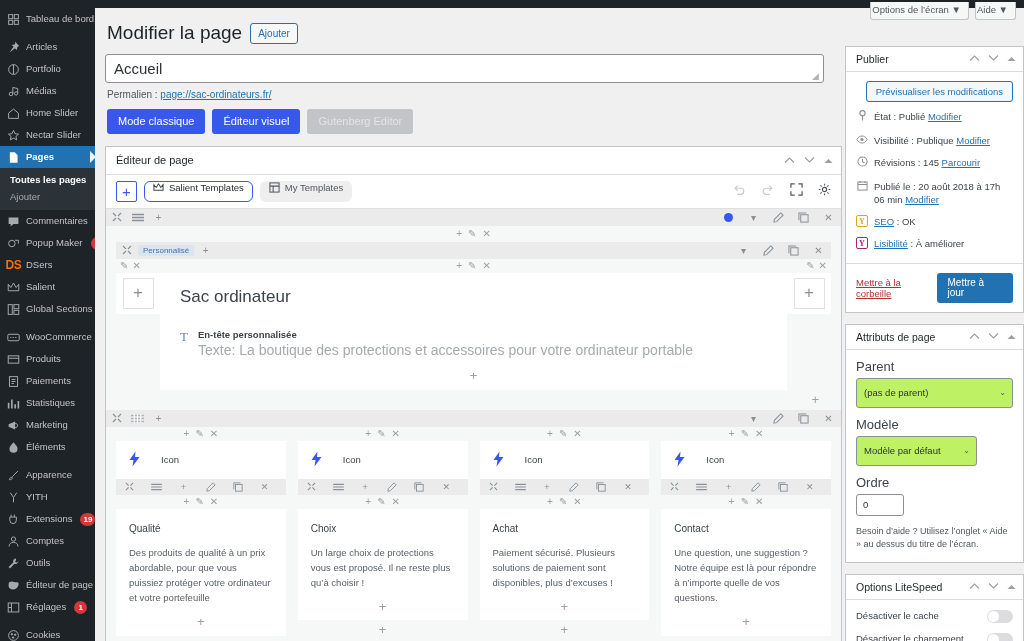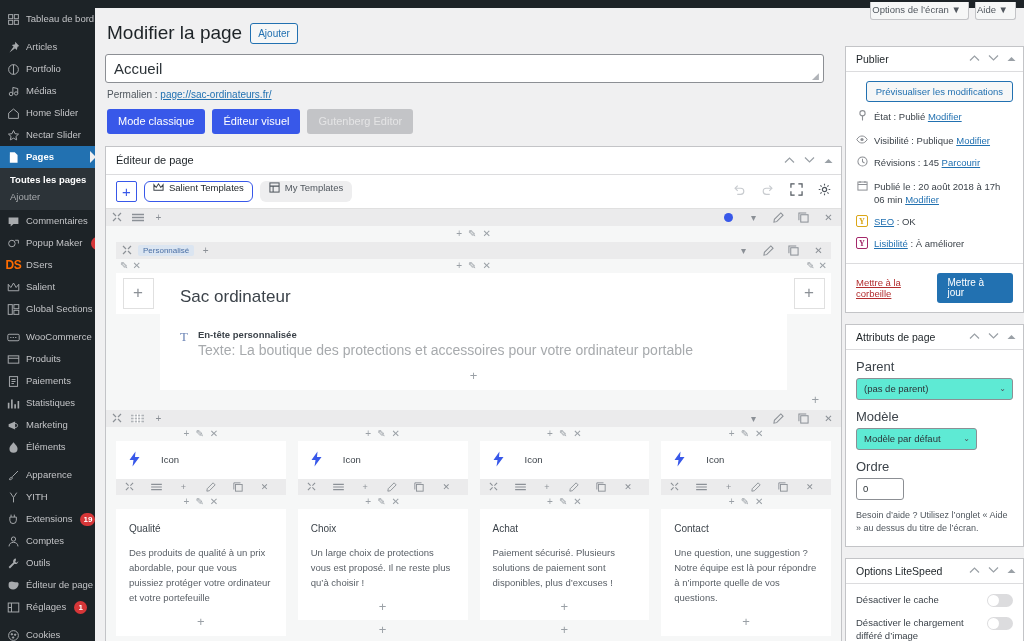--- a/index.html
+++ b/index.html
@@ -192,22 +192,22 @@
     border-top:1px solid #dcdcde; padding:9px 10px; display:flex; align-items:center;
   }
   .trash { font-size:9.5px; color:#b32d2e; text-decoration:underline; }
   .update-btn {
     margin-left:auto; background:#2271b1; color:#fff; font-size:10px;
     padding:5px 11px; border-radius:3px; line-height:1;
   }
 
   .fl { font-size:13px; color:#3c434a; margin-bottom:4px; }
   .sel {
-    position:relative; border:1px solid #8c8f94; border-radius:3px; background:#5eead4;
-    height:22px; font-size:9.5px; color:#2c3338; padding:0 12px 0 7px;
+    position:relative; border:1px solid #8c8f94; border-radius:3px; background:#bef264;
+    height:30px; font-size:9.5px; color:#2c3338; padding:0 12px 0 7px;
     display:flex; align-items:center; margin-bottom:9px;
   }
   .sel.narrow { width:121px; }
   .sel .chev { position:absolute; right:6px; color:#50575e; font-size:8px; }
   .txtin {
     border:1px solid #8c8f94; border-radius:3px; background:#fff; height:22px;
     width:48px; font-size:9.5px; color:#2c3338; padding:0 6px;
     display:flex; align-items:center; margin-bottom:9px;
   }
   .help { font-size:9px; color:#50575e; line-height:1.5; }

